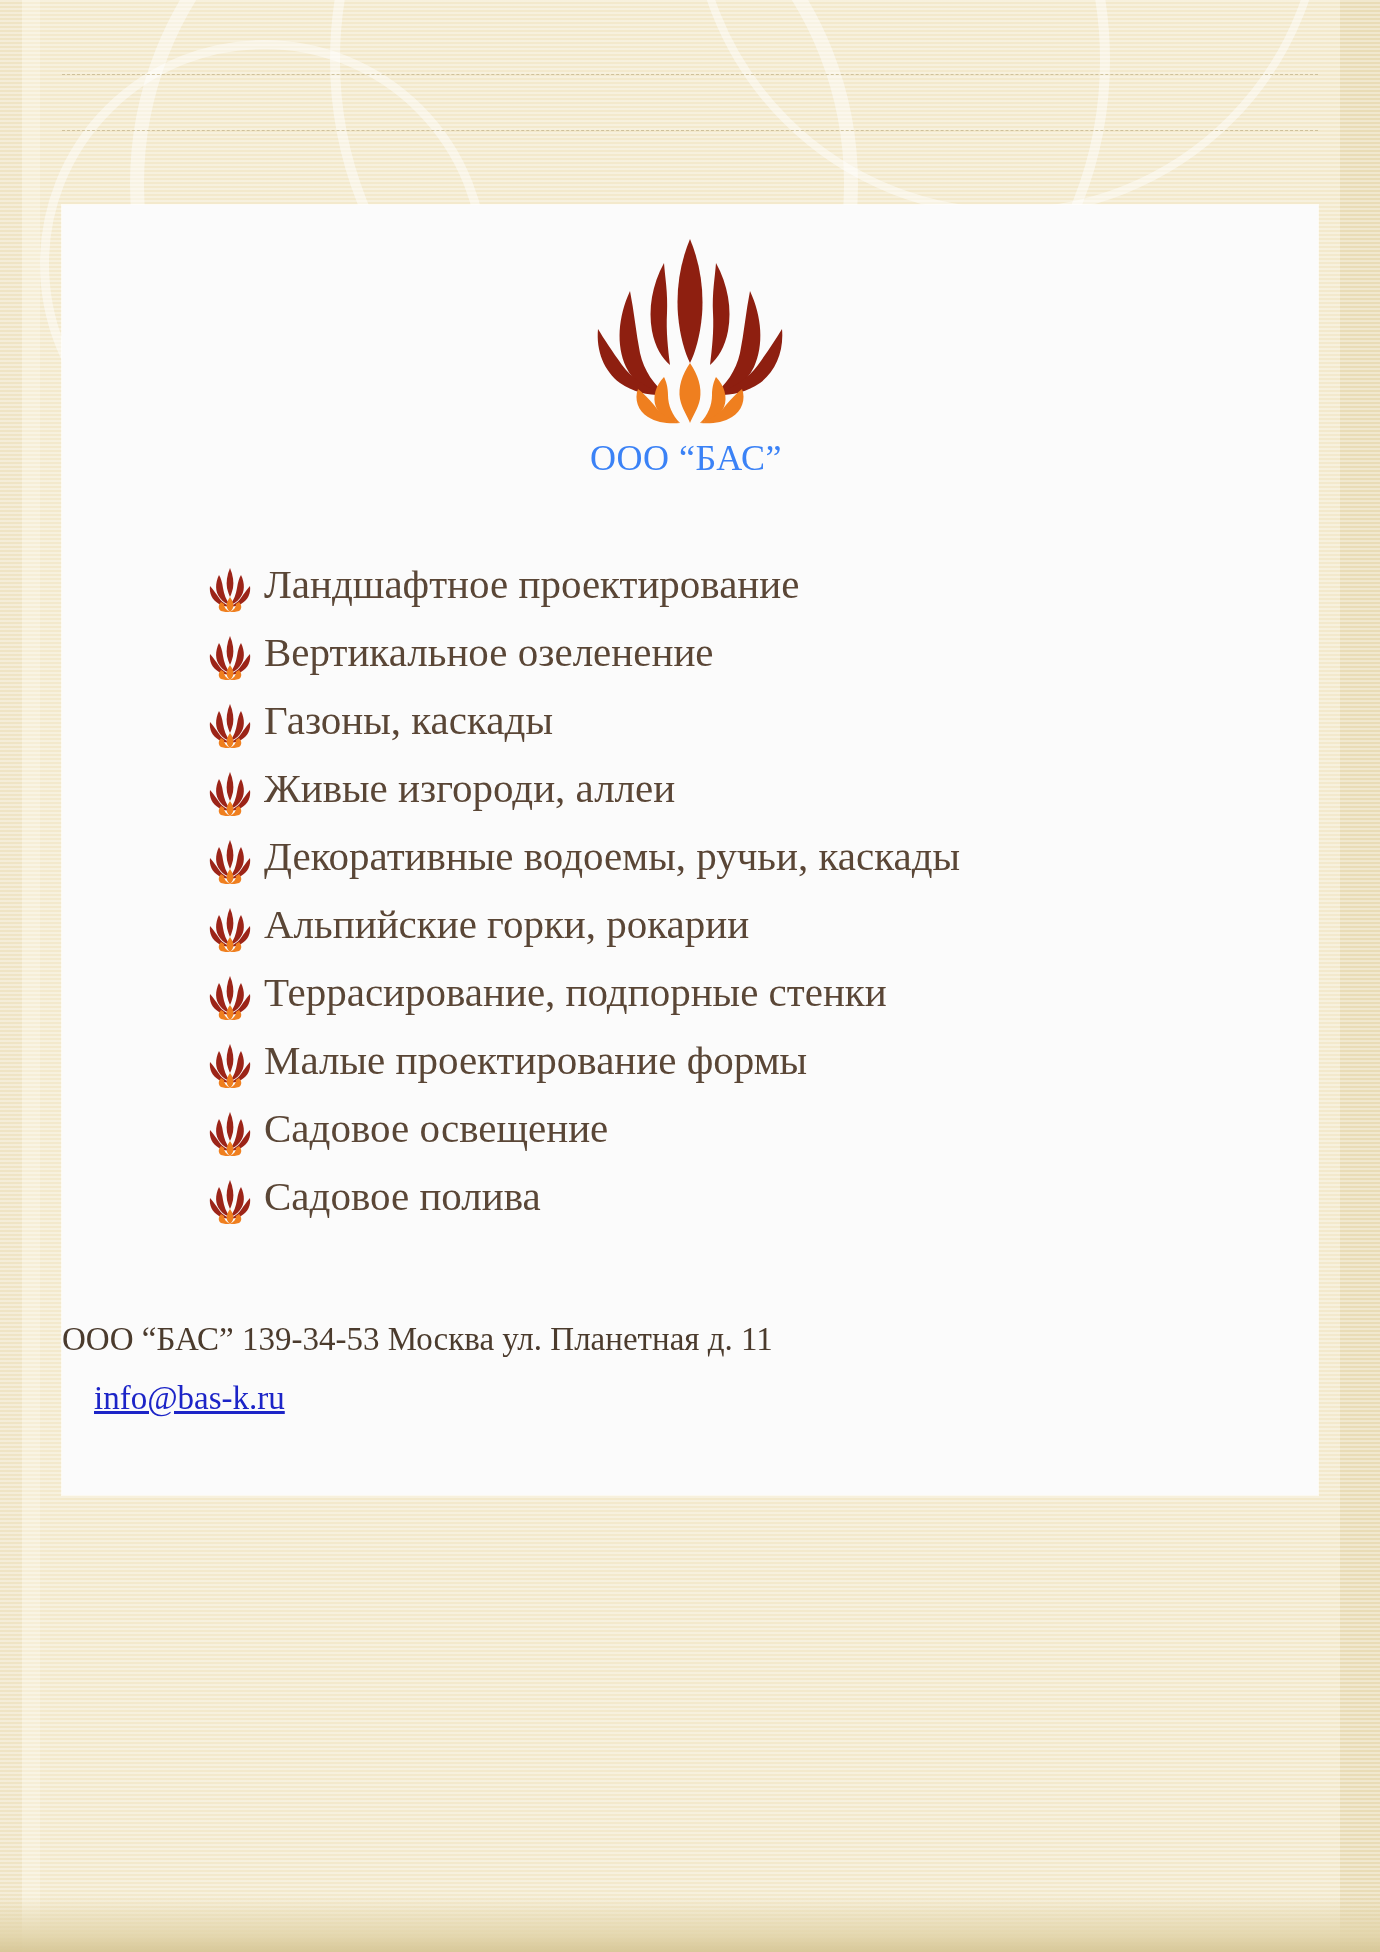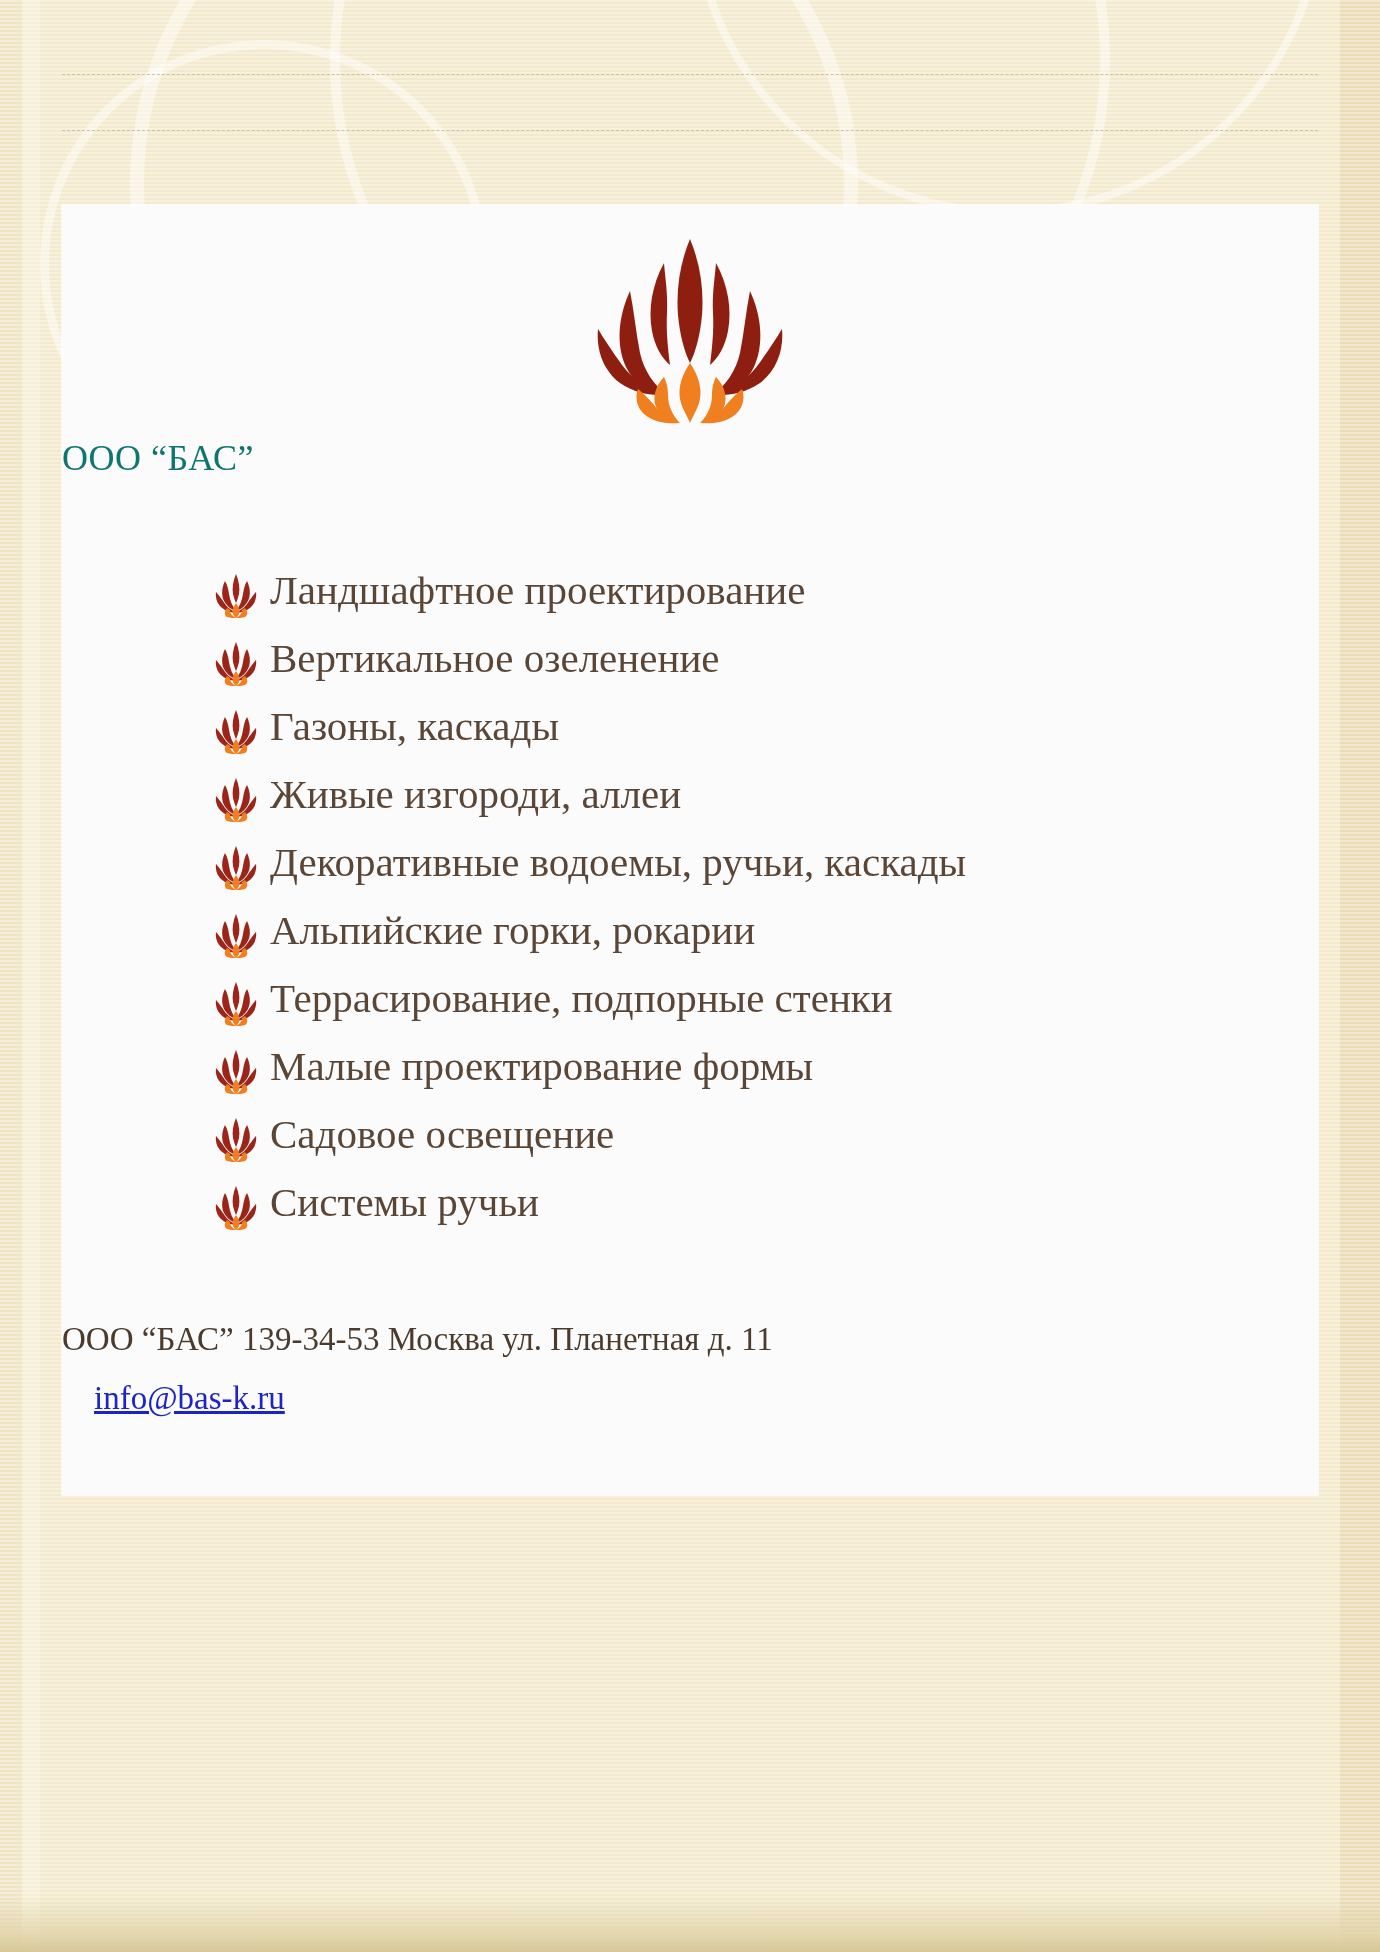--- a/index.html
+++ b/index.html
@@ -80,34 +80,35 @@
     right: 0;
     top: 28px;
     display: flex;
     justify-content: center;
   }
   .company-name {
     position: absolute;
     left: 0;
     right: 8px;
     top: 232px;
+    text-align: center;
     font-family: "Liberation Serif", serif;
     font-size: 36px;
-    color: #0f766e;
+    color: #3b82f6;
     letter-spacing: 0.5px;
   }
 
   
   .services {
     position: absolute;
     left: 140px;
     top: 345px;
     width: 1010px;
     list-style: none;
-    margin: 12px;
+    margin: 6px;
     padding: 0;
   }
   .service-item {
     display: flex;
     align-items: flex-start;
     margin-bottom: 11px;
   }
   .bullet-icon {
     flex: 0 0 auto;
     width: 44px;
@@ -395,21 +396,21 @@
               <path d="M2 20 C1 27 4 34 11 38 C15 40 19 41 22 40 C16 38 12 34 9 29 C6 25 4 22 2 20 Z"></path>
               <path d="M42 20 C43 27 40 34 33 38 C29 40 25 41 22 40 C28 38 32 34 35 29 C38 25 40 22 42 20 Z"></path>
             </g>
             <g fill="#ef7f1f">
               <path d="M22 31 C19 35 18 39 19 42 C20 44 21 45 22 46 C23 45 24 44 25 42 C26 39 25 35 22 31 Z"></path>
               <path d="M13 36 C10 39 10 43 13 45 C16 46 19 46 22 46 C18 44 16 41 16 38 Z"></path>
               <path d="M31 36 C34 39 34 43 31 45 C28 46 25 46 22 46 C26 44 28 41 28 38 Z"></path>
             </g>
           </svg>
         </span>
-        <span class="service-text">Системы ручьи</span>
+        <span class="service-text">Садовое полива</span>
       </li>
     </ul>
 
     <div class="footer">
       <div class="footer-line">ООО “БАС”  139-34-53 Москва ул. Планетная д. 11</div>
       <a class="footer-email" href="#">info@bas-k.ru</a>
     </div>
 
   </div>
 

